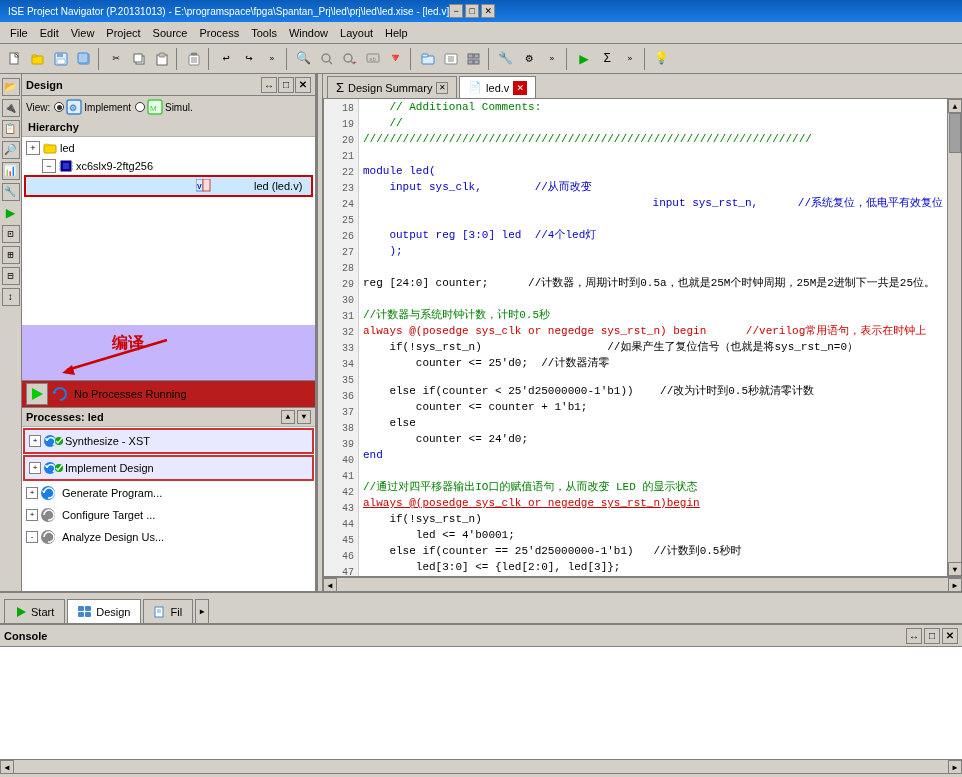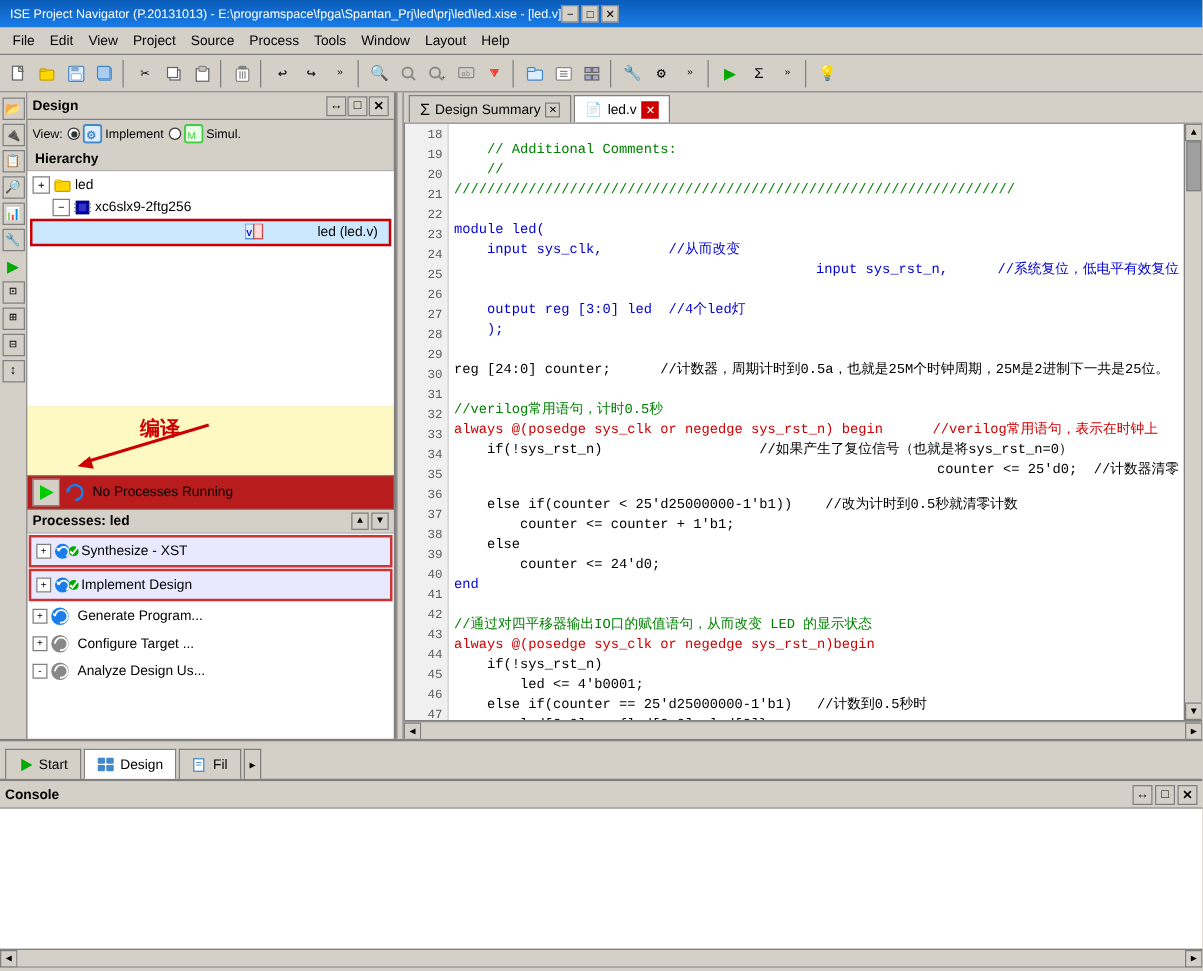--- a/index.html
+++ b/index.html
@@ -35,21 +35,21 @@
     .tree-label { flex: 1; }
     
     
     .run-area { display: flex; align-items: center; padding: 2px 4px; background: #b91c1c; border-top: 1px solid #808080; border-bottom: 1px solid #808080; height: 28px; }
     .run-btn { width: 22px; height: 22px; background: #d4d0c8; border: 1px solid #808080; display: flex; align-items: center; justify-content: center; cursor: pointer; }
     .run-status { font-family: Arial, sans-serif; font-size: 11px; margin-left: 6px; }
     
     .code-container { flex: 1; display: flex; background: white; overflow: hidden; border: 1px solid #808080; }
     .line-numbers { width: 35px; background: #f0f0f0; border-right: 1px solid #d0d0d0; padding: 2px 0; overflow: hidden; }
     .line-num { height: 16px; line-height: 16px; text-align: right; padding-right: 4px; color: #606060; font-size: 10px; font-family: 'Courier New', monospace; }
-    .code-content { flex: 1; overflow: auto; padding: 13px 4px; }
+    .code-content { flex: 1; overflow: auto; padding: 0 4px; }
     .code-line { height: 16px; line-height: 16px; white-space: pre; font-size: 11px; font-family: 'Courier New', monospace; }
     
     
     .bottom-tabs { height: 32px; background: #d4d0c8; border-top: 2px solid #808080; display: flex; align-items: flex-end; padding: 0 4px; gap: 2px; }
     
     
     .console-panel { height: 150px; display: flex; flex-direction: column; border-top: 2px solid #808080; }
     .console-header { background: #d4d0c8; height: 22px; display: flex; align-items: center; justify-content: space-between; padding: 0 4px; font-family: Arial, sans-serif; font-size: 11px; font-weight: bold; border-bottom: 1px solid #808080; }
     .console-content { flex: 1; background: white; overflow: auto; }
     .console-hdr-btns { display: flex; gap: 2px; }
@@ -291,21 +291,21 @@
           <svg width="16" height="14" viewBox="0 0 16 14">
               <rect x="0" y="0" width="7" height="12" fill="#ddeeff" stroke="#4488cc" stroke-width="1"></rect>
               <rect x="7" y="0" width="7" height="12" fill="#ffdddd" stroke="#cc4444" stroke-width="1"></rect>
               <text x="1" y="10" font-size="7" fill="#0000cc" font-weight="bold">V</text>
             </svg>
         </div>
         <span class="tree-label">led (led.v)</span>
       </div>
     </div>
 
-    <div style="position:relative; height:55px; background:#fef9c3; overflow:hidden;">
+    <div style="position:relative; height:55px; background:#c4b5fd; overflow:hidden;">
 
       <svg style="position:absolute;left:15px;top:5px;" width="200" height="50" viewBox="0 0 200 50">
         <line x1="130" y1="10" x2="30" y2="40" stroke="#cc0000" stroke-width="2.5"></line>
         <polygon points="25,43 35,35 38,45" fill="#cc0000"></polygon>
       </svg>
       <span style="position:absolute;left:90px;top:8px;color:#cc0000;font-size:16px;font-weight:bold;font-family:Arial;">编译</span>
     </div>
 
     <div class="run-area">
       <div class="run-btn">
@@ -460,32 +460,32 @@
           <div class="code-line" style="color: rgb(0, 0, 0);"></div>
           <div class="code-line" style="color: rgb(0, 0, 204);">module led(</div>
           <div class="code-line" style="color: rgb(0, 0, 204);">    input sys_clk,        //从而改变</div>
           <div class="code-line" style="color: rgb(0, 0, 204); text-align: right;">    input sys_rst_n,      //系统复位，低电平有效复位</div>
           <div class="code-line" style="color: rgb(0, 0, 0);"></div>
           <div class="code-line" style="color: rgb(0, 0, 204);">    output reg [3:0] led  //4个led灯</div>
           <div class="code-line" style="color: rgb(0, 0, 204);">    );</div>
           <div class="code-line" style="color: rgb(0, 0, 0);"></div>
           <div class="code-line" style="color: rgb(0, 0, 0);">reg [24:0] counter;      //计数器，周期计时到0.5a，也就是25M个时钟周期，25M是2进制下一共是25位。</div>
           <div class="code-line" style="color: rgb(0, 0, 0);"></div>
-          <div class="code-line" style="color: rgb(0, 128, 0);">//verilog常用语句，计时0.5秒</div>
+          <div class="code-line" style="color: rgb(0, 128, 0);">//计数器与系统时钟计数，计时0.5秒</div>
           <div class="code-line" style="color: rgb(204, 0, 0);">always @(posedge sys_clk or negedge sys_rst_n) begin      //verilog常用语句，表示在时钟上</div>
           <div class="code-line" style="color: rgb(0, 0, 0);">    if(!sys_rst_n)                   //如果产生了复位信号（也就是将sys_rst_n=0）</div>
-          <div class="code-line" style="color: rgb(0, 0, 0); text-align: right;">        counter &lt;= 25'd0;  //计数器清零</div>
+          <div class="code-line" style="color: rgb(0, 0, 0);">        counter &lt;= 25'd0;  //计数器清零</div>
           <div class="code-line" style="color: rgb(0, 0, 0); margin-top: 12px;">    else if(counter &lt; 25'd25000000-1'b1))    //改为计时到0.5秒就清零计数</div>
           <div class="code-line" style="color: rgb(0, 0, 0);">        counter &lt;= counter + 1'b1;</div>
           <div class="code-line" style="color: rgb(0, 0, 0);">    else</div>
           <div class="code-line" style="color: rgb(0, 0, 0);">        counter &lt;= 24'd0;</div>
           <div class="code-line" style="color: rgb(0, 0, 204);">end</div>
           <div class="code-line" style="color: rgb(0, 0, 0);"></div>
           <div class="code-line" style="color: rgb(0, 128, 0);">//通过对四平移器输出IO口的赋值语句，从而改变 LED 的显示状态</div>
-          <div class="code-line" style="color: rgb(204, 0, 0);">always @(posedge sys_clk or negedge sys_rst_n)begin</div>
+          <div class="code-line" style="color: rgb(204, 0, 0); text-decoration: underline;">always @(posedge sys_clk or negedge sys_rst_n)begin</div>
           <div class="code-line" style="color: rgb(0, 0, 0);">    if(!sys_rst_n)</div>
           <div class="code-line" style="color: rgb(0, 0, 0);">        led &lt;= 4'b0001;</div>
           <div class="code-line" style="color: rgb(0, 0, 0);">    else if(counter == 25'd25000000-1'b1)   //计数到0.5秒时</div>
           <div class="code-line" style="color: rgb(0, 0, 0);">        led[3:0] &lt;= {led[2:0], led[3]};</div>
           <div class="code-line" style="color: rgb(0, 0, 0);">    else</div>
         </div>
 
       <div style="width:14px;background:#d4d0c8;border-left:1px solid #808080;display:flex;flex-direction:column;">
         <div style="width:14px;height:14px;background:#d4d0c8;border:1px solid #808080;display:flex;align-items:center;justify-content:center;font-size:8px;cursor:pointer;">▲</div>
         <div style="flex:1;background:#d4d0c8;">

